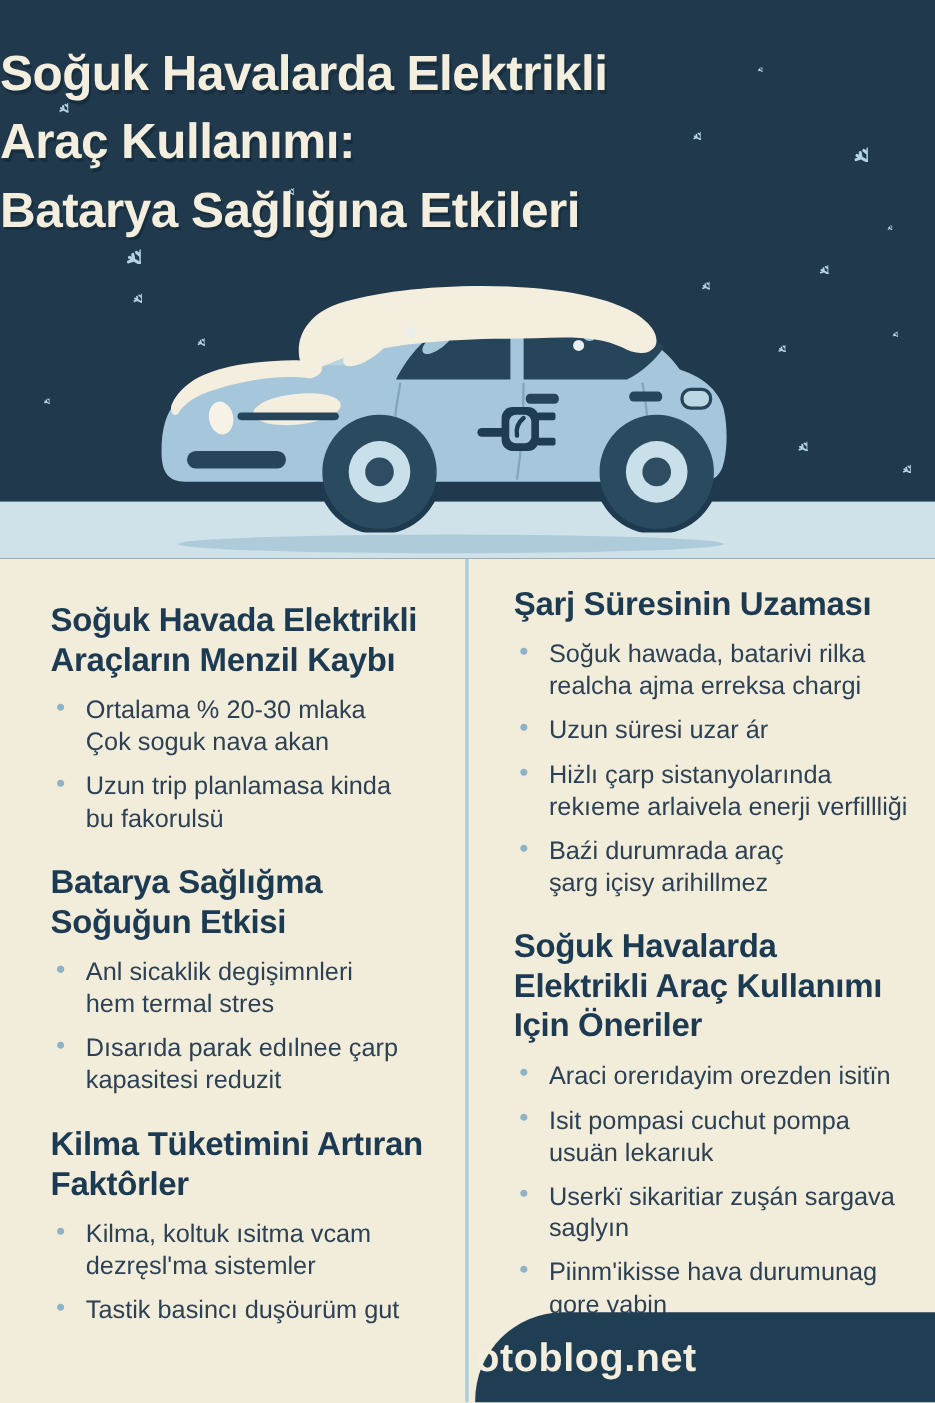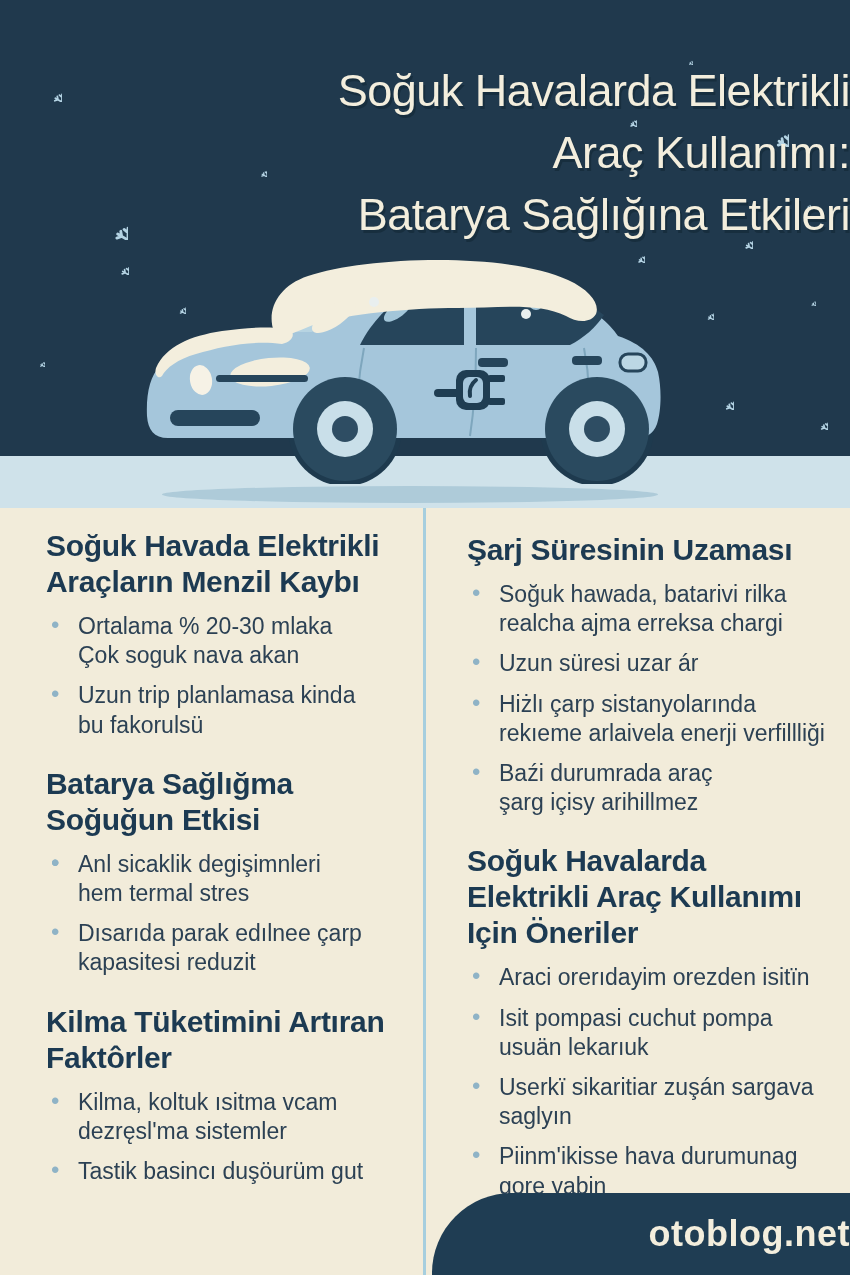--- a/index.html
+++ b/index.html
@@ -5,51 +5,50 @@
   html,body{margin:0;padding:0}
   body{
     width:850px;height:1275px;position:relative;overflow:hidden;
     background:#f2ecda;
     font-family:"Liberation Sans", sans-serif;
   }
   
   .hero{position:absolute;top:0;left:0;width:850px;height:508px;background:#20394d;overflow:hidden}
   .ground{position:absolute;left:0;bottom:0;width:100%;height:52px;background:#cfe2ea}
   .hero-title{
-    position:absolute;top:36px;left:0;right:0;text-align:right;
-    color:#f3eedd;font-size:45px;font-weight:400;line-height:1.38;
+    position:absolute;top:36px;left:0;right:0;text-align:left;
+    color:#f3eedd;font-size:45px;font-weight:700;line-height:1.38;
     letter-spacing:-0.5px;white-space:pre-line;
     text-shadow:2px 3px 0 rgba(10,25,35,.35);
-    margin-top:24px;
   }
   .flake{position:absolute;color:#bcdcec;opacity:.95}
   .car-shadow{position:absolute;left:162px;top:486px;width:496px;height:17px;background:#aecbd9;border-radius:50%}
   .car{position:absolute;left:138px;top:258px}
   
   .content{position:absolute;top:508px;left:0;width:850px;bottom:0;display:flex}
   .divider{position:absolute;left:423px;top:508px;bottom:0;width:3px;background:#a6cede}
   .col{box-sizing:border-box}
-  .col-left{width:425px;padding:0 16px 0 46px}
+  .col-left{width:425px;padding:19px 16px 0 46px}
   .col-right{width:425px;padding:4px 12px 0 42px}
   .section h2{
     font-size:30px;color:#1c3a52;margin:26px 0 12px;line-height:1.2;
     letter-spacing:-0.3px;white-space:pre-line;font-weight:700;
   }
   .section:first-child h2{margin-top:20px}
   .section ul{list-style:none;margin:0;padding:0}
   .section li{
     position:relative;padding-left:32px;margin-bottom:11px;
     font-size:23px;line-height:1.27;color:#2c4154;white-space:pre-line;
   }
   .dot{position:absolute;left:5px;top:-2px;color:#8fb3c6;font-size:24px}
   
   .footer{
     position:absolute;left:432px;top:1193px;right:0;bottom:0;
     background:#1f3d53;border-top-left-radius:80px;
-    display:flex;align-items:center;justify-content:flex-end;
+    display:flex;align-items:center;justify-content:flex-start;
   }
   .footer-text{color:#f3eedd;font-size:36px;font-weight:700;letter-spacing:.5px}
 </style>
 </head>
 <body>
 
 <svg width="0" height="0" style="position:absolute" aria-hidden="true">
   <symbol id="flakeSym" viewBox="-10 -10 20 20">
     <g fill="none" stroke="currentColor" stroke-width="2" stroke-linecap="round">
       <path d="M0,0 L0,-8.5 M0,-5.2 L-2.8,-7.6 M0,-5.2 L2.8,-7.6"></path>

